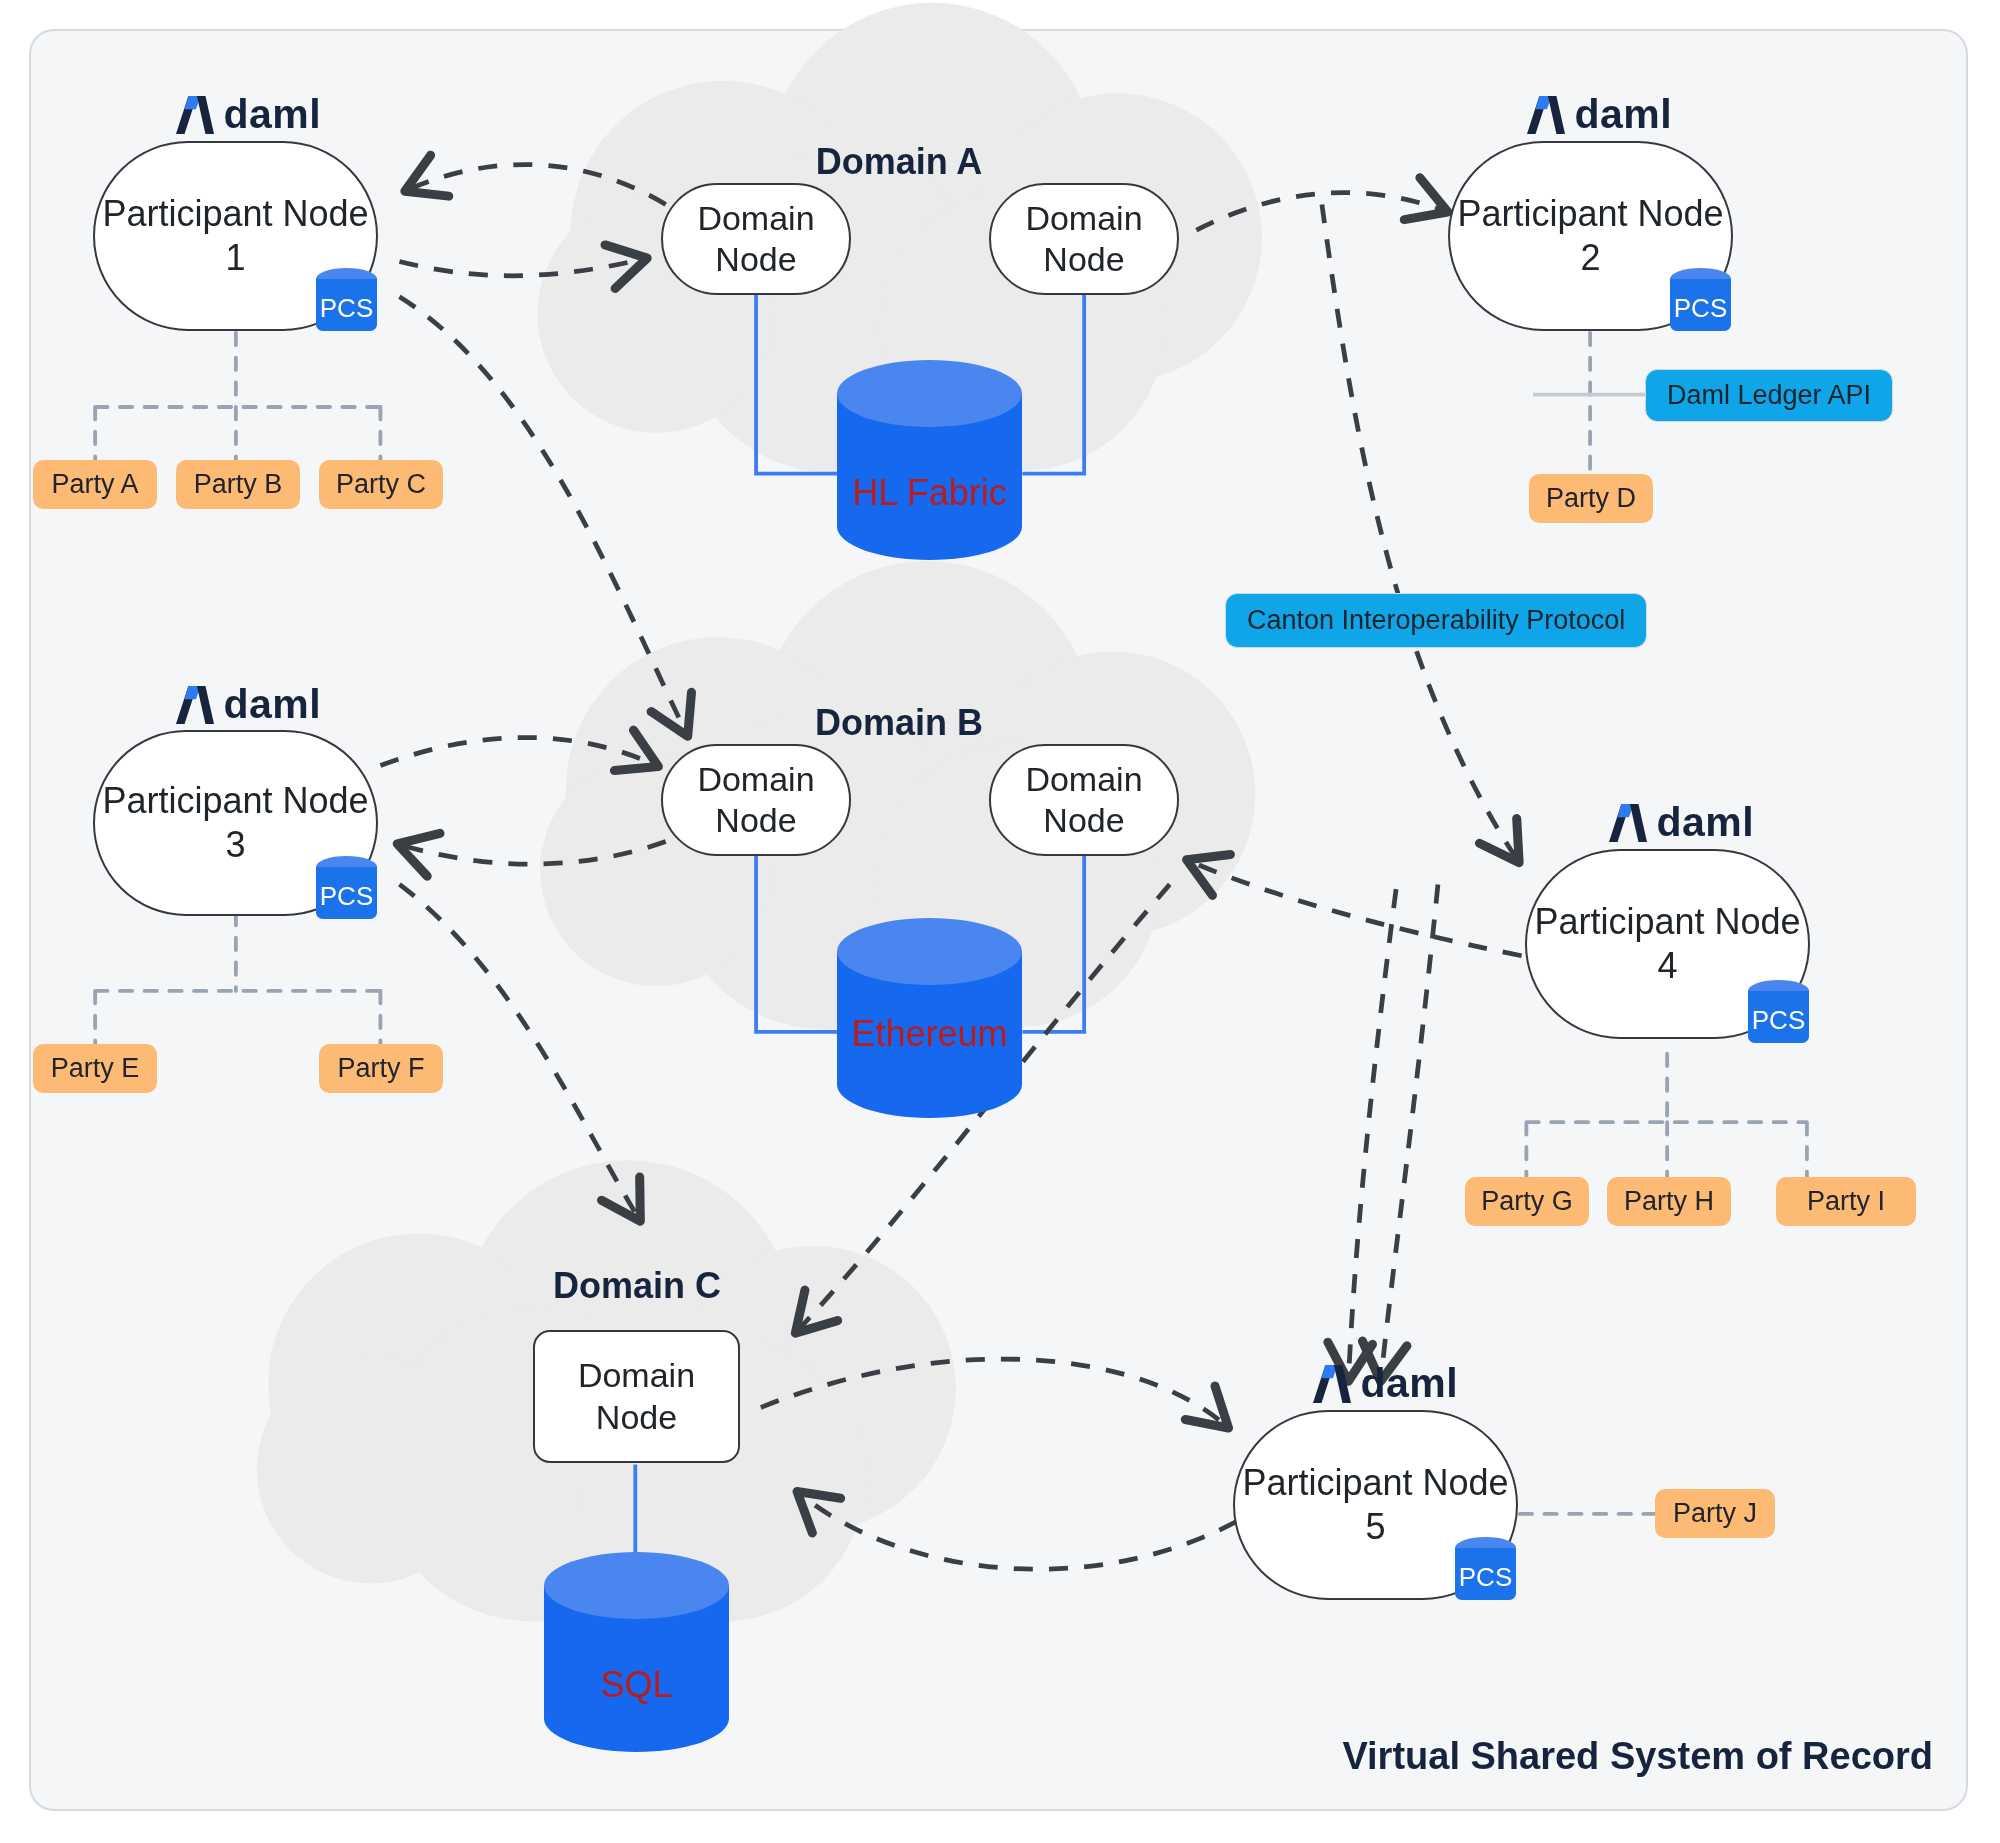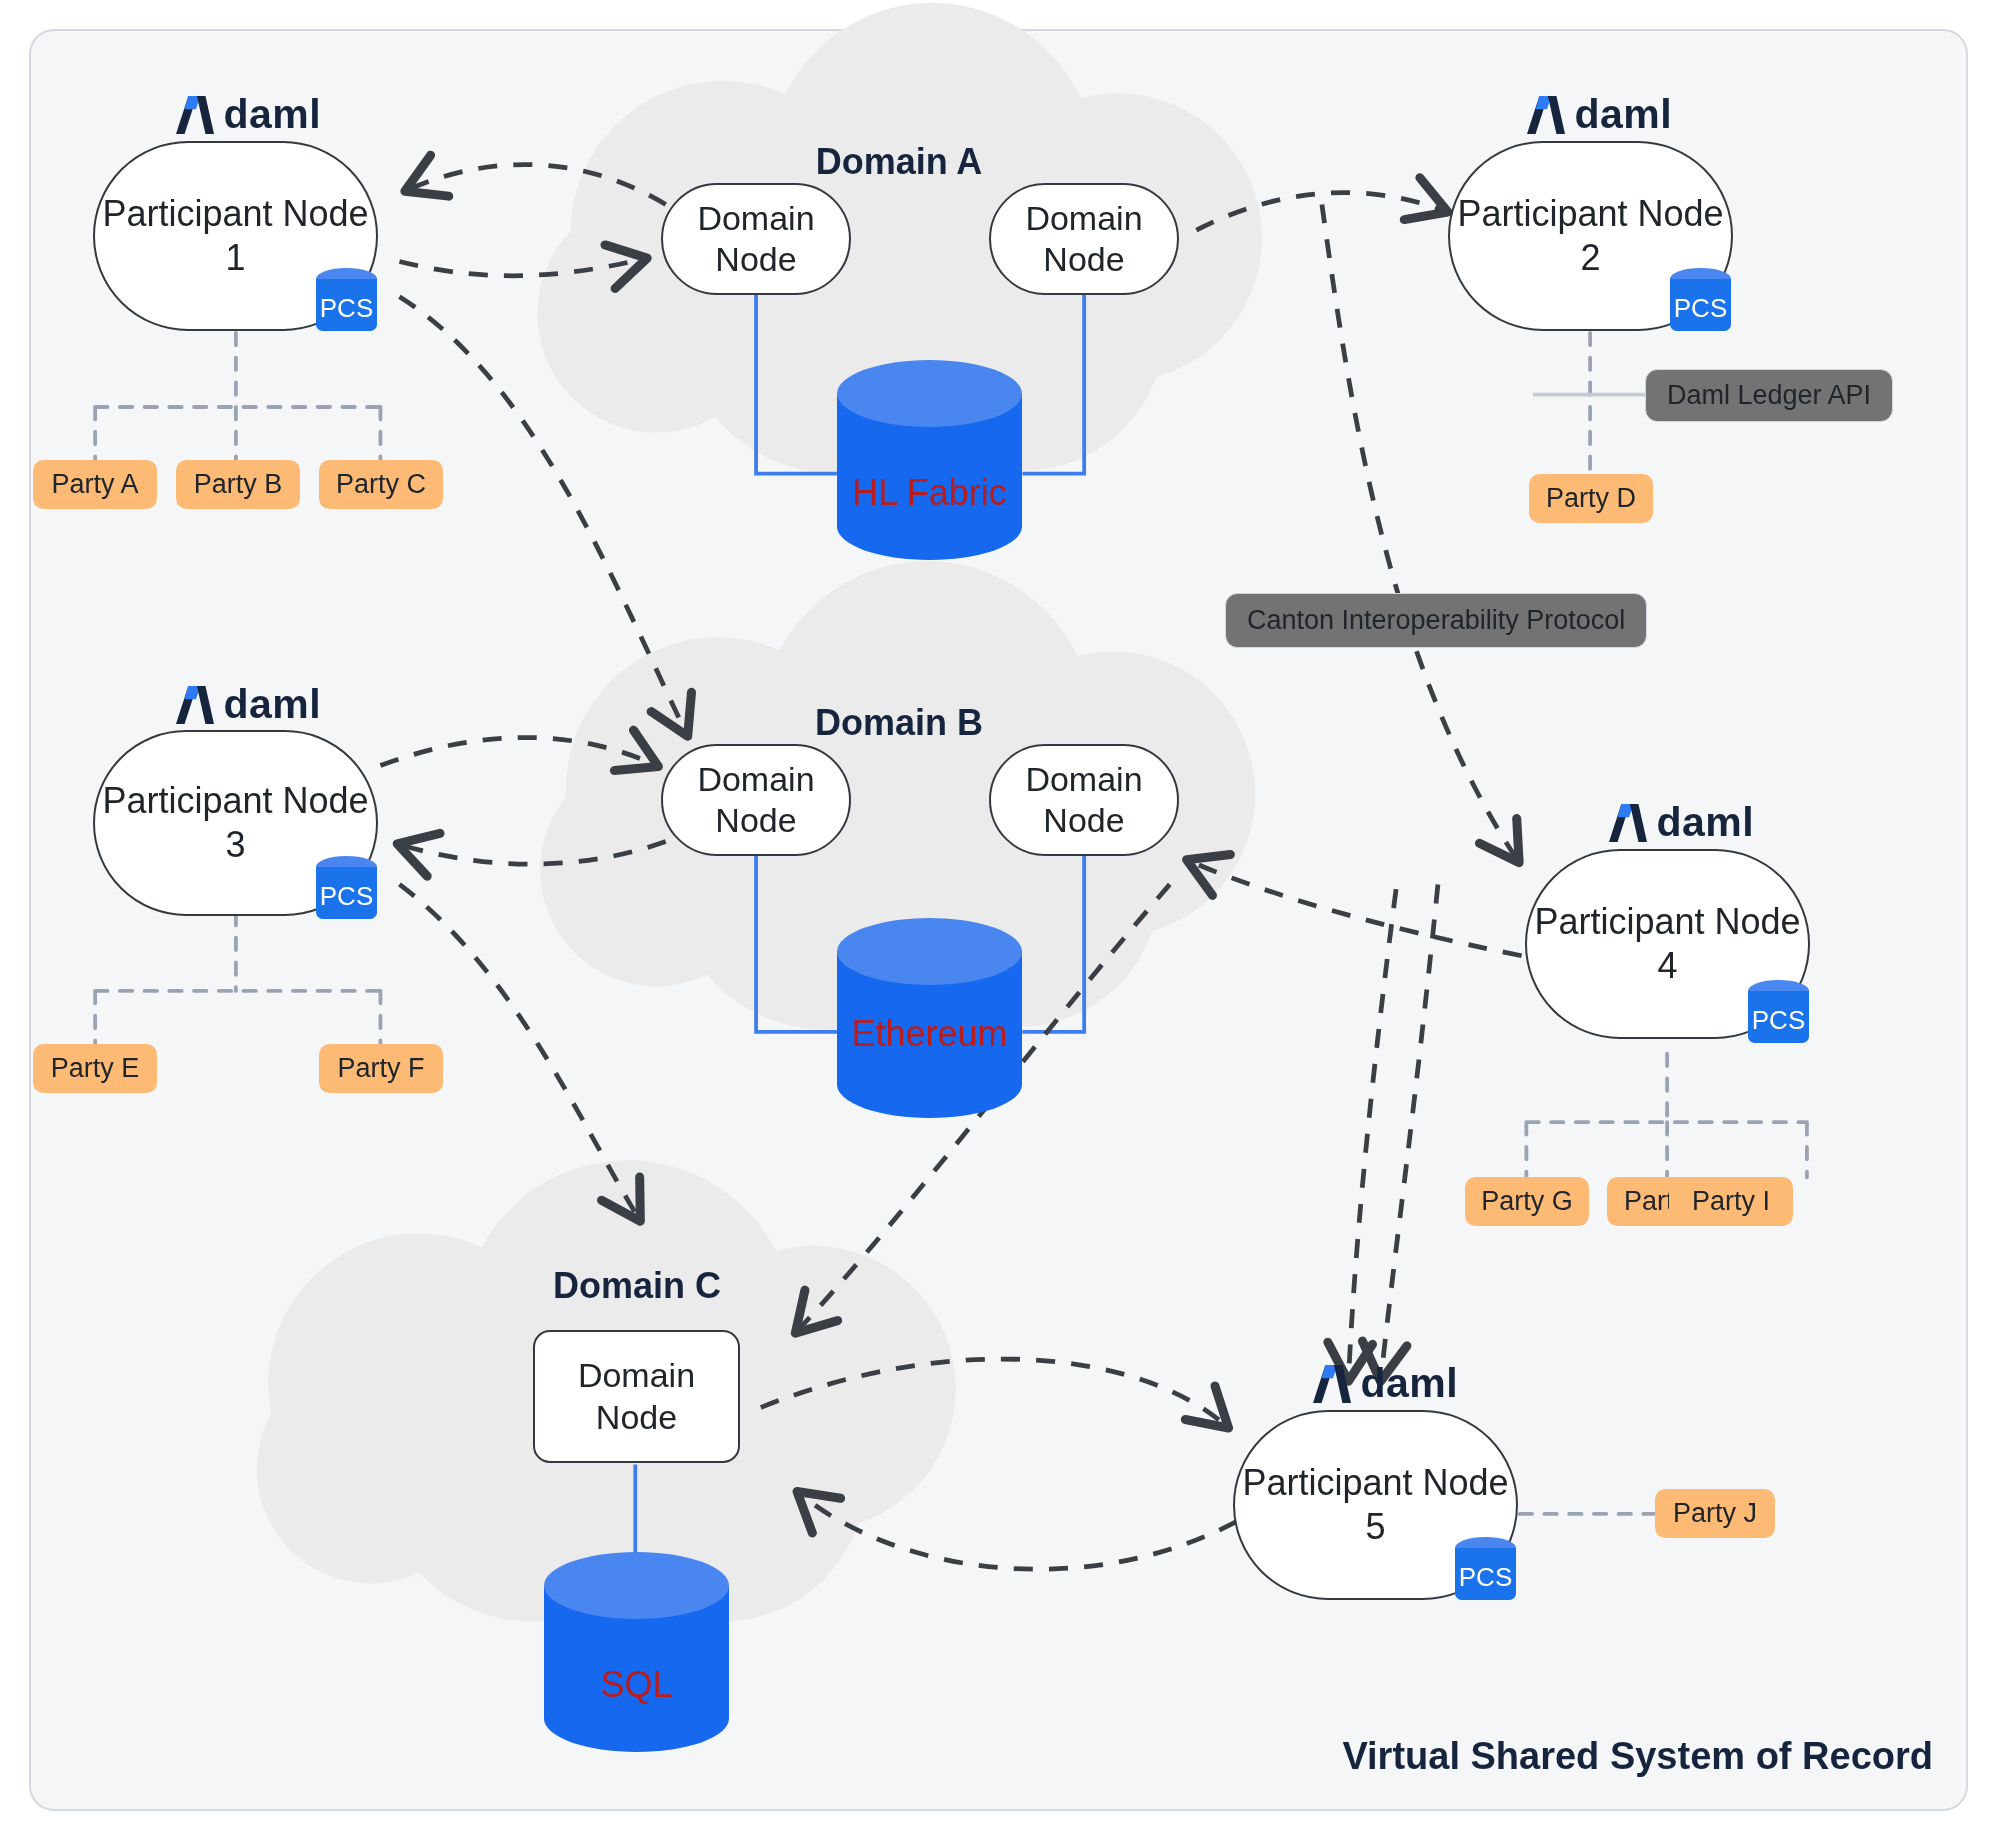--- a/index.html
+++ b/index.html
@@ -29,21 +29,21 @@
          justify-content:center;color:#20242b;font-size:27px;height:49px;z-index:5;}
 
   .domainTitle{position:absolute;font-size:36px;font-weight:700;color:#16243d;text-align:center;}
 
   .cyl{position:absolute;z-index:4;}
   .cyl .side{position:absolute;left:0;background:#1668ef;}
   .cyl .capTop{position:absolute;left:0;top:0;background:#4a86f0;border-radius:50%;}
   .cyl .capBot{position:absolute;left:0;background:#1668ef;border-radius:50%;}
   .cyl .txt{position:absolute;left:0;width:100%;text-align:center;color:#b91c1c;font-size:36px;z-index:3;}
 
-  .tagbox{position:absolute;background:#737373;border:1.9px solid #d5d9e0;border-radius:12.4px;
+  .tagbox{position:absolute;background:#0ea5e9;border:1.9px solid #d5d9e0;border-radius:12.4px;
           display:flex;align-items:center;justify-content:center;color:#20242b;font-size:27px;z-index:9;padding:0 21px;}
 
   .footer{position:absolute;font-size:38px;font-weight:700;color:#16243d;}
 </style>
 </head>
 <body>
 
 <div id="root">
   <div id="canvas"></div>
 
@@ -248,21 +248,21 @@
     <div class="top"></div>
     <div class="body"></div>
     <div class="lbl">PCS</div>
   </div>
   <div class="party" style="left:1465px;top:1177px;width:124px;">
     <span>Party G</span>
     </div>
   <div class="party" style="left:1607px;top:1177px;width:124px;">
     <span>Party H</span>
     </div>
-  <div class="party" style="left:1669px;top:1177px;width:124px;">
+  <div class="party" style="left:1776px;top:1177px;width:140px;">
     <span>Party I</span>
     </div>
 
   <div class="domainTitle" style="left:518px;top:1265px;width:238px;">Domain C</div>
   <div class="node dnode-sq" style="left:533px;top:1330px;width:207px;height:133px;">
     <span>Domain Node</span>
   </div>
   <div class="cyl" style="left:544px;top:1552px;width:185px;height:200px;">
     <div class="capBot" style="top:133px;width:185px;height:67px;"></div>
     <div class="side" style="top:33px;width:185px;height:133px;"></div>

